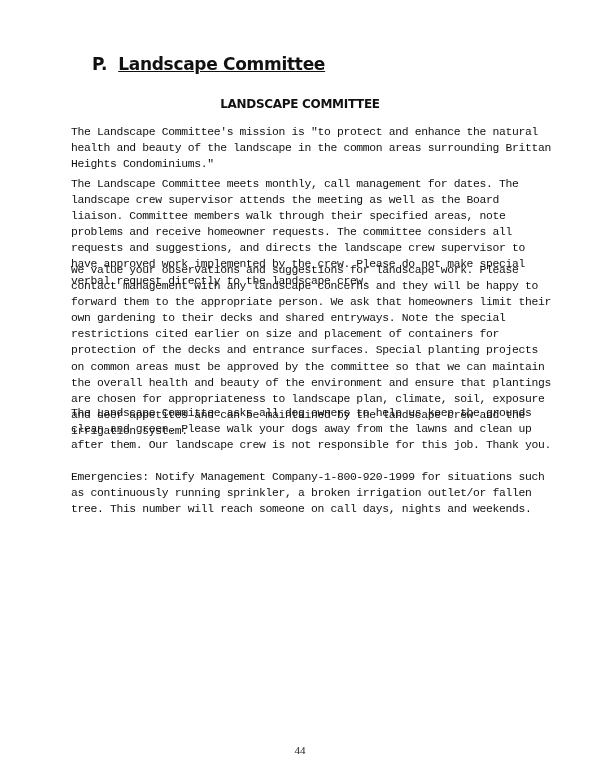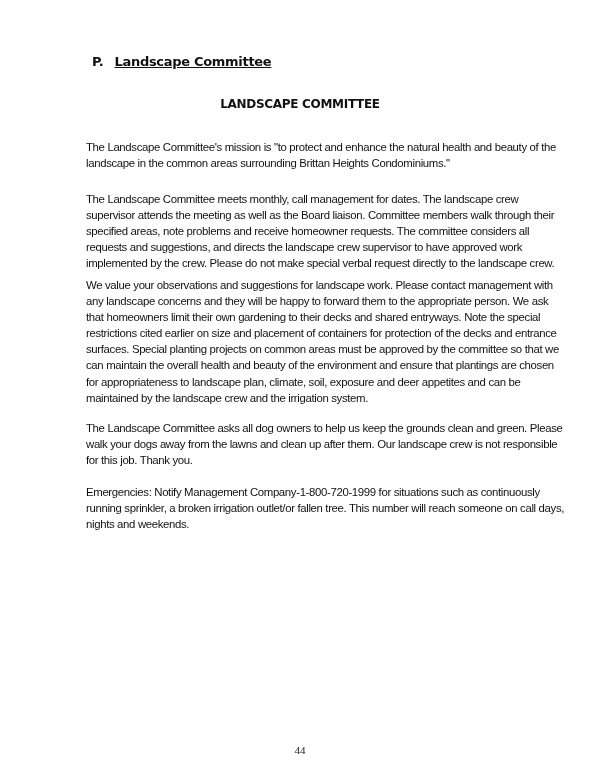--- a/index.html
+++ b/index.html
@@ -1,33 +1,33 @@
 <!DOCTYPE html>
 <html><head>
   <meta charset="utf-8">
   <style>
     html, body { margin: 0; padding: 0; background: #ffffff; }
     body { width: 600px; height: 776px; position: relative; overflow: hidden; color: #111; }
     .page { position: absolute; left: 0; top: 0; width: 600px; height: 776px; }
     .section-heading {
       position: absolute; left: 92px; top: 54px;
-      font-family: "DejaVu Sans", sans-serif; font-weight: bold; font-size: 13px;
+      font-family: "DejaVu Sans", sans-serif; font-weight: bold; font-size: 17px;
       letter-spacing: -0.3px;
     }
     .section-heading .letter { margin-right: 11px; }
     .section-heading .title { text-decoration: underline; }
     .doc-title {
       position: absolute; left: 0; width: 600px; top: 97px; text-align: center;
       font-family: "DejaVu Sans", sans-serif; font-weight: bold; font-size: 12px;
       letter-spacing: -0.3px;
     }
     .para {
       position: absolute; left: 71px; width: 480px;
-      font-family: Liberation Sans, sans-serif; font-size: 11.4px; line-height: 16.1px;
-      letter-spacing: -0.35px; margin: 15px; white-space: normal;
+      font-family: Liberation Mono, monospace; font-size: 11.4px; line-height: 16.1px;
+      letter-spacing: -0.35px; margin: 0; white-space: normal;
     }
     .p1 { top: 124px; }
     .p2 { top: 176px; }
     .p3 { top: 262px; }
     .p4 { top: 405px; }
     .p5 { top: 469px; }
     .page-number {
       position: absolute; left: 0; width: 600px; top: 744px; text-align: center;
       font-family: "Liberation Serif", serif; font-size: 11px; color: #222;
     }
@@ -39,16 +39,16 @@
   <div class="section-heading">
     <span class="letter">P.</span><span class="title">Landscape Committee</span>
   </div>
 
   <div class="doc-title">LANDSCAPE COMMITTEE</div>
 
   <p class="para p1">The Landscape Committee's mission is "to protect and enhance the natural health and beauty of the landscape in the common areas surrounding Brittan Heights Condominiums."</p>
   <p class="para p2">The Landscape Committee meets monthly, call management for dates. The landscape crew supervisor attends the meeting as well as the Board liaison. Committee members walk through their specified areas, note problems and receive homeowner requests. The committee considers all requests and suggestions, and directs the landscape crew supervisor to have approved work implemented by the crew. Please do not make special verbal request directly to the landscape crew.</p>
   <p class="para p3">We value your observations and suggestions for landscape work. Please contact management with any landscape concerns and they will be happy to forward them to the appropriate person. We ask that homeowners limit their own gardening to their decks and shared entryways. Note the special restrictions cited earlier on size and placement of containers for protection of the decks and entrance surfaces. Special planting projects on common areas must be approved by the committee so that we can maintain the overall health and beauty of the environment and ensure that plantings are chosen for appropriateness to landscape plan, climate, soil, exposure and deer appetites and can be maintained by the landscape crew and the irrigation system.</p>
   <p class="para p4">The Landscape Committee asks all dog owners to help us keep the grounds clean and green. Please walk your dogs away from the lawns and clean up after them. Our landscape crew is not responsible for this job. Thank you.</p>
-  <p class="para p5">Emergencies: Notify Management Company-1-800-720-1999 for situations such as continuously running sprinkler, a broken irrigation outlet/or fallen tree.  This number will reach someone on call days, nights and weekends.</p>
+  <p class="para p5">Emergencies: Notify Management Company-1-800-920-1999 for situations such as continuously running sprinkler, a broken irrigation outlet/or fallen tree.  This number will reach someone on call days, nights and weekends.</p>
 
   <div class="page-number">44</div>
 </div>
 
 </body></html>

